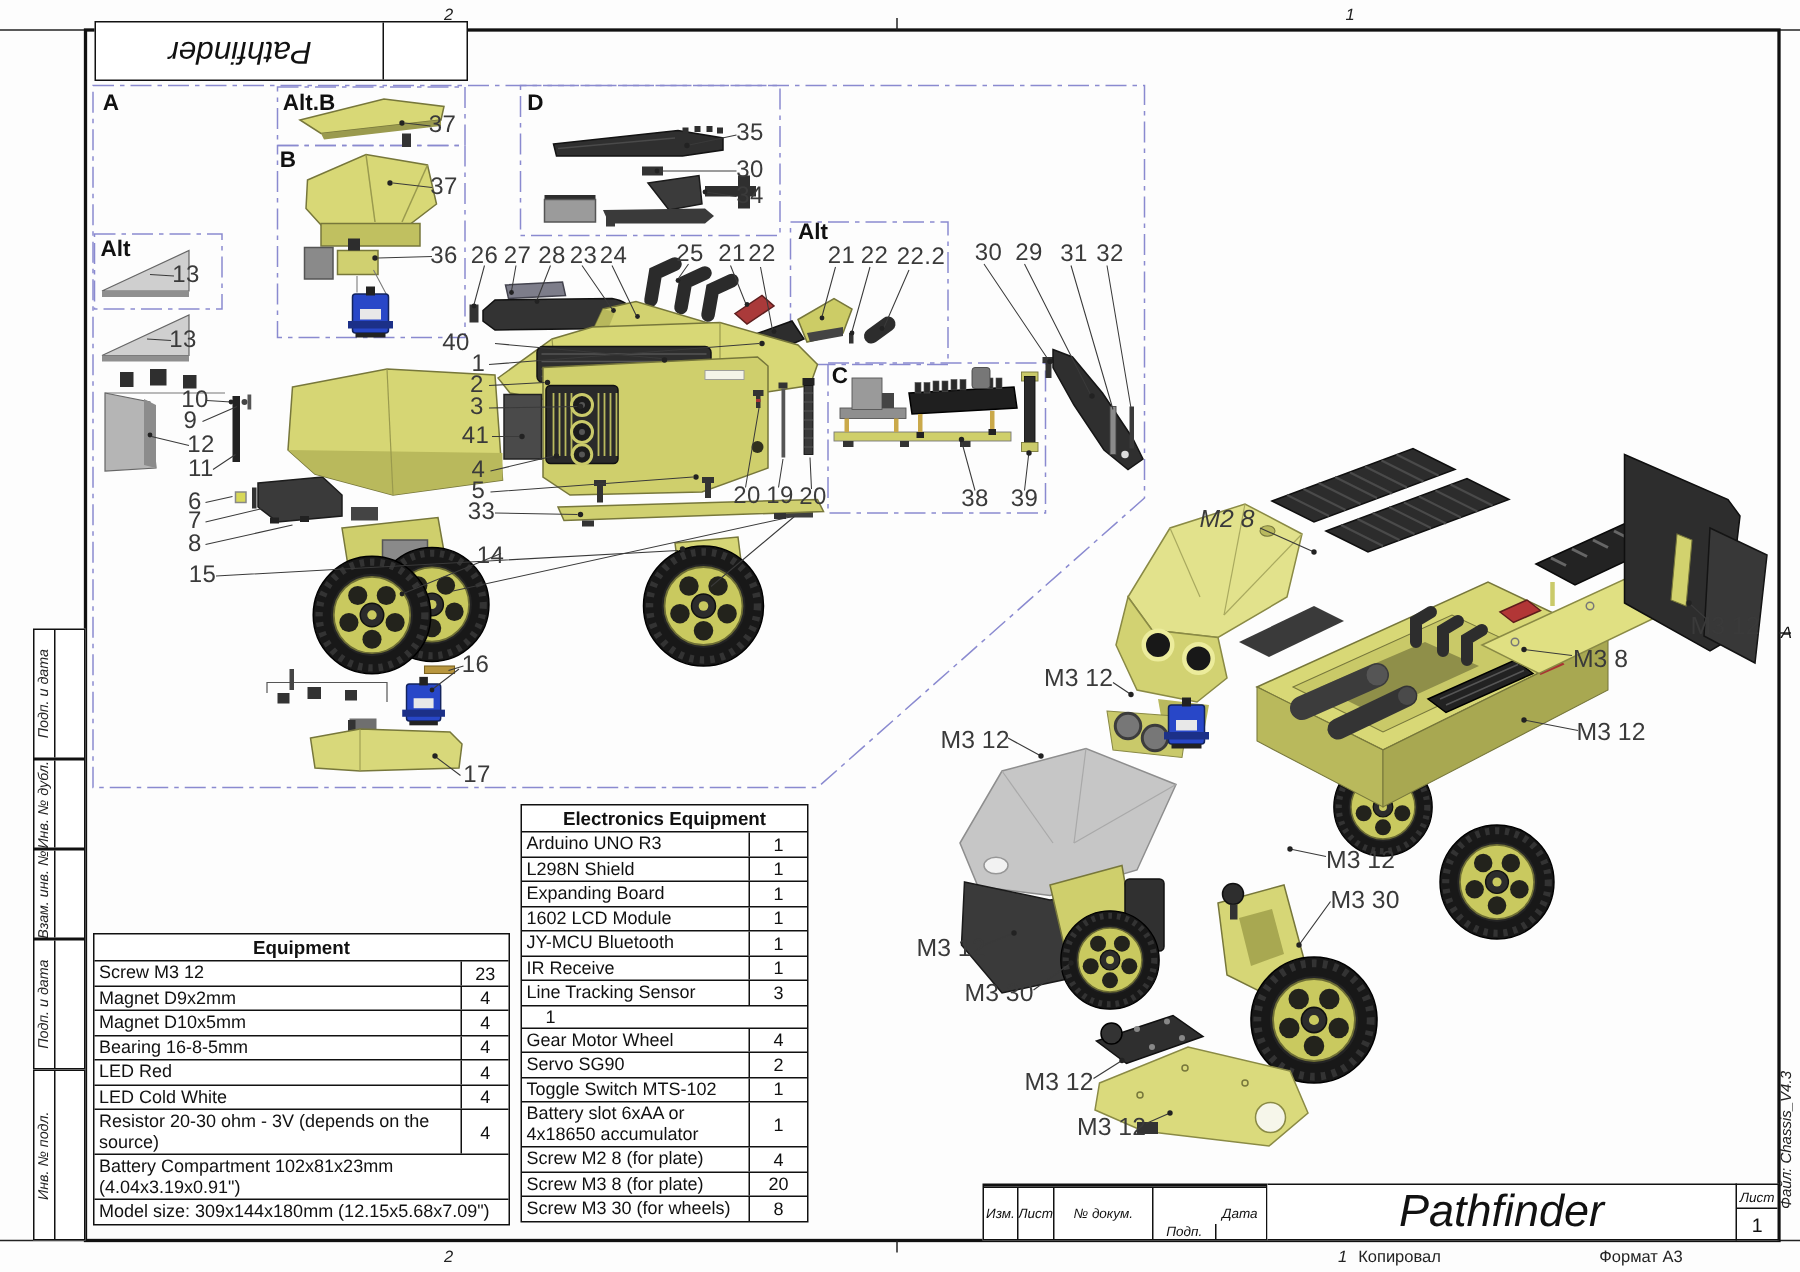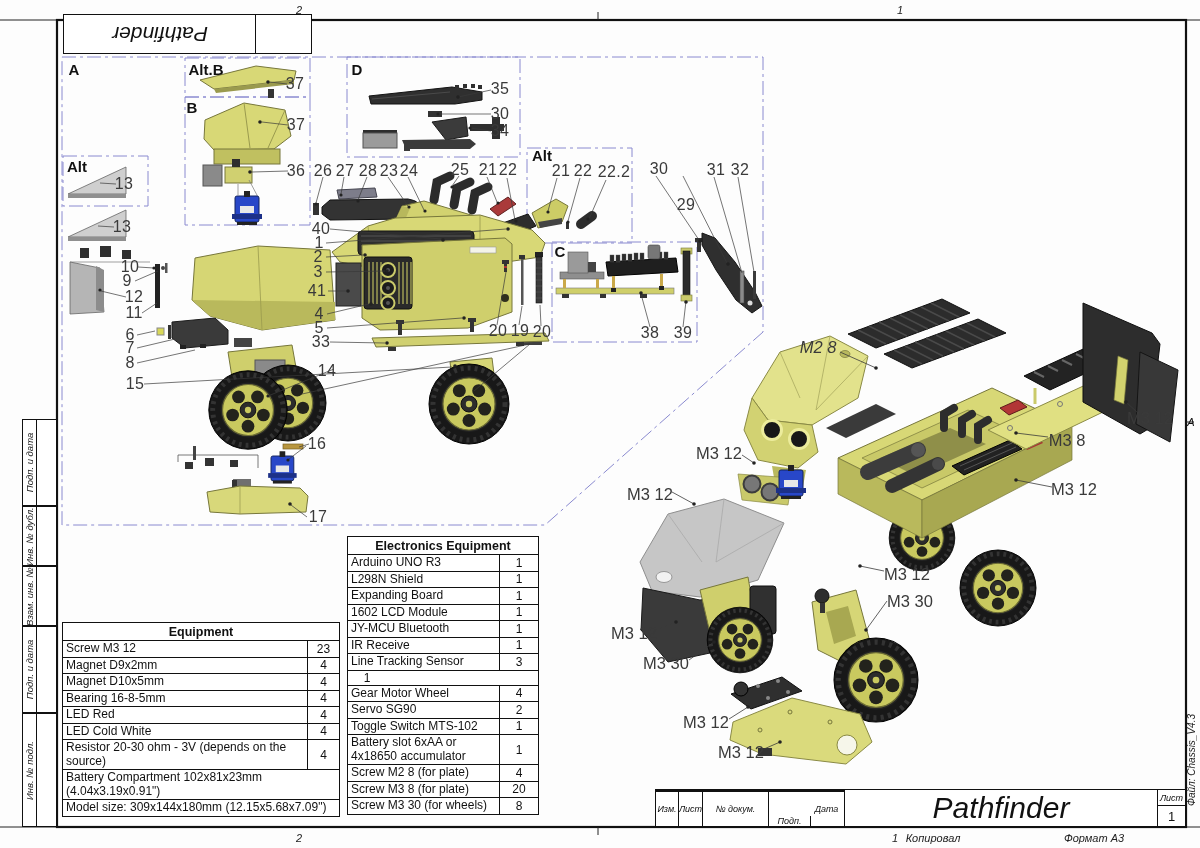--- a/index.html
+++ b/index.html
@@ -1,21 +1,21 @@
 <!DOCTYPE html>
 <html><head>
 <meta charset="utf-8">
 <style>
   html,body{margin:0;padding:0;background:#e9e9e9;}
   .sheet{position:relative;width:1200px;height:848px;background:#fdfdfd;overflow:hidden;
          font-family:"Liberation Sans",sans-serif;color:#111;}
   svg{position:absolute;left:0;top:0;}
   .lbl{position:absolute;transform:translate(-50%,-50%);white-space:nowrap;}
   .zone-num{font-size:11px;font-style:italic;color:#222;}
-  .margin-txt{font-size:11px;font-style:italic;color:#222;}
+  .margin-txt{font-size:11px;color:#222;}
   .callout{position:absolute;transform:translate(-50%,-50%);font-size:16px;color:#3a3a3a;
            letter-spacing:.3px;white-space:nowrap;background:transparent;}
   .fastener{position:absolute;transform:translate(-50%,-50%);font-size:16.5px;color:#3a3a3a;white-space:nowrap;}
   .zletter{position:absolute;transform:translate(-50%,-50%);font-size:15px;font-weight:bold;color:#111;white-space:nowrap;}
   
   .stamp{position:absolute;left:63px;top:14px;width:247px;height:38px;border:1.6px solid #111;background:#fff;}
   .stamp-div{position:absolute;right:55px;top:0;bottom:0;border-right:1.2px solid #111;}
   .stamp-title{position:absolute;left:0;top:0;width:192px;height:38px;display:flex;align-items:center;justify-content:center;
                transform:rotate(180deg);font-style:italic;font-size:21px;color:#111;}
   
@@ -665,37 +665,37 @@
       <div class="callout" style="left: 500px; top: 114px;">30</div>
       <div class="callout" style="left: 500px; top: 131px;">34</div>
       <div class="callout" style="left: 323px; top: 171px;">26</div>
       <div class="callout" style="left: 345px; top: 171px;">27</div>
       <div class="callout" style="left: 368px; top: 171px;">28</div>
       <div class="callout" style="left: 389px; top: 171px;">23</div>
       <div class="callout" style="left: 409px; top: 171px;">24</div>
       <div class="callout" style="left: 460px; top: 170px;">25</div>
       <div class="callout" style="left: 488px; top: 170px;">21</div>
       <div class="callout" style="left: 508px; top: 170px;">22</div>
-      <div class="callout" style="left: 321px; top: 229px; text-align: right;">40</div>
+      <div class="callout" style="left: 304px; top: 229px; text-align: right;">40</div>
       <div class="callout" style="left: 319px; top: 243px;">1</div>
       <div class="callout" style="left: 318px; top: 257px;">2</div>
       <div class="callout" style="left: 318px; top: 272px;">3</div>
       <div class="callout" style="left: 317px; top: 291px;">41</div>
       <div class="callout" style="left: 319px; top: 314px;">4</div>
       <div class="callout" style="left: 319px; top: 328px;">5</div>
       <div class="callout" style="left: 321px; top: 342px;">33</div>
       <div class="callout" style="left: 327px; top: 371px;">14</div>
       <div class="callout" style="left: 498px; top: 331px;">20</div>
       <div class="callout" style="left: 520px; top: 331px;">19</div>
       <div class="callout" style="left: 542px; top: 332px;">20</div>
       <div class="callout" style="left: 561px; top: 171px;">21</div>
       <div class="callout" style="left: 583px; top: 171px;">22</div>
       <div class="callout" style="left: 614px; top: 172px;">22.2</div>
       <div class="callout" style="left: 659px; top: 169px;">30</div>
-      <div class="callout" style="left: 686px; top: 169px; margin-top: 36px;">29</div>
+      <div class="callout" style="left: 686px; top: 169px;">29</div>
       <div class="callout" style="left: 716px; top: 170px;">31</div>
       <div class="callout" style="left: 740px; top: 170px;">32</div>
       <div class="callout" style="left: 650px; top: 333px;">38</div>
       <div class="callout" style="left: 683px; top: 333px;">39</div>
       <div class="fastener" style="left: 818px; top: 347px; font-style: italic;">M2 8</div>
       <div class="fastener" style="left: 1150px; top: 418px;">M3 12</div>
       <div class="fastener" style="left: 1067px; top: 440px;">M3 8</div>
       <div class="fastener" style="left: 1074px; top: 489px;">M3 12</div>
       <div class="fastener" style="left: 719px; top: 453px;">M3 12</div>
       <div class="fastener" style="left: 650px; top: 494px;">M3 12</div>

